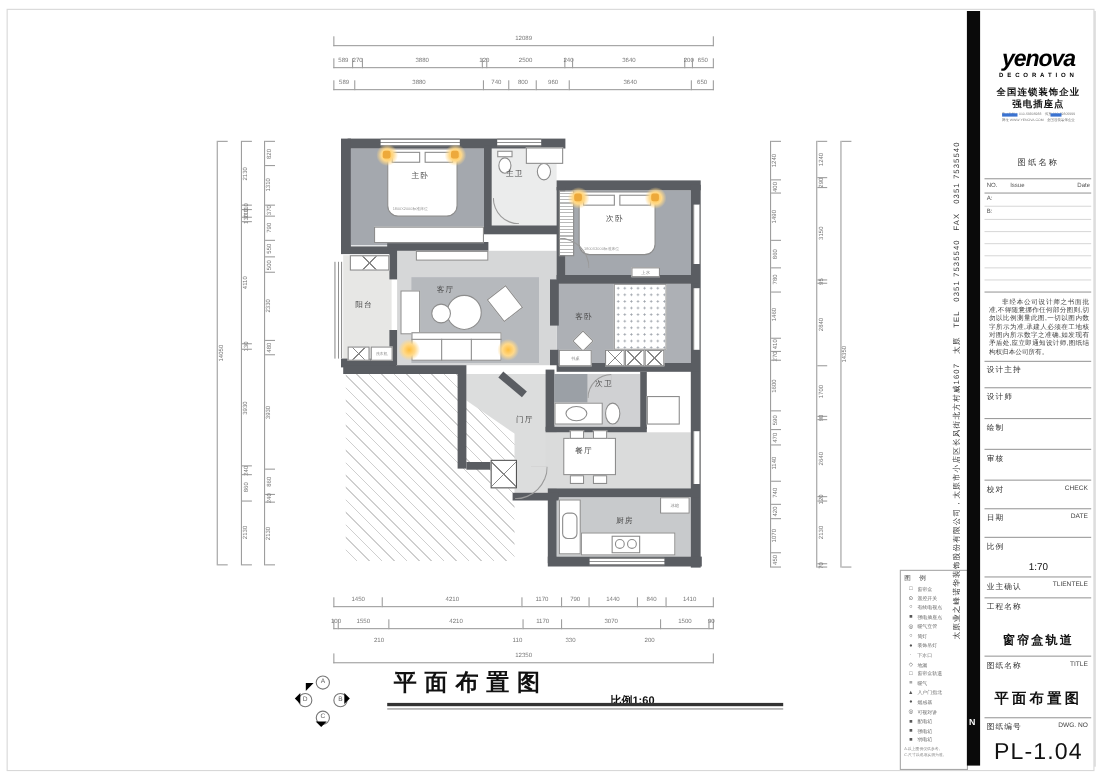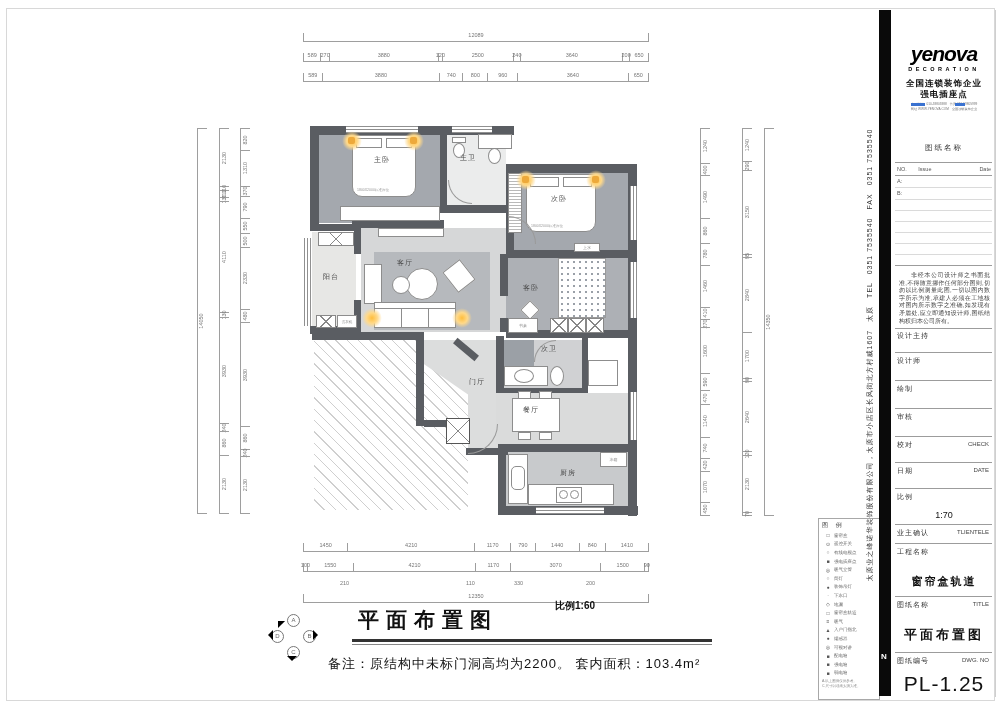--- a/index.html
+++ b/index.html
@@ -51,21 +51,21 @@
   .callout{position:absolute;font-size:5.5px;color:#777;}
   
   #legend{left:818px;top:518px;width:62px;height:182px;border:1px solid #a8a8a8;box-sizing:border-box;
           font-size:4.5px;color:#666;padding:2px 3px;}
   #legend .lt{font-size:6px;color:#444;letter-spacing:3px;margin-bottom:1px;}
   #legend .lrow{display:flex;height:8.6px;align-items:center;}
   #legend .lsym{width:12px;text-align:center;font-size:5px;color:#555;}
   #legend .lnote{font-size:3.5px;color:#888;line-height:4.5px;margin-top:2px;}
   
   #dtitle{left:358px;top:606px;font-size:21px;font-weight:bold;letter-spacing:7px;color:#111;}
-  #dscale{left:555px;top:599px;font-size:10px;font-weight:bold;color:#111;}
+  #dscale{left:555px;top:630px;font-size:10px;font-weight:bold;color:#111;}
   #rule1{left:352px;top:639px;width:360px;height:2.5px;background:#333;}
   #rule2{left:352px;top:644px;width:360px;height:1px;background:#888;}
   #dnote{left:328px;top:655px;font-size:13px;color:#111;letter-spacing:1px;}
   
   #compass{left:270px;top:614px;width:46px;height:46px;}
   .cc{position:absolute;width:11px;height:11px;border:1px solid #777;border-radius:50%;
       font-size:6px;color:#666;text-align:center;line-height:11px;background:#fff;}
   .tri{position:absolute;width:0;height:0;border:5px solid transparent;}
   
   #blackbar{left:879px;top:10px;width:12px;height:686px;background:#0a0a0a;}
@@ -597,21 +597,20 @@
     <div class="cc" style="left:1px;top:16px;">D</div>
     <div class="tri" style="left:-7px;top:16px;border-right-color:#000;"></div>
     <div class="tri" style="left:43px;top:16px;border-left-color:#000;"></div>
     <div class="tri" style="left:17px;top:42px;border-top-color:#000;"></div>
     <div class="tri" style="left:3px;top:2px;border-bottom-color:#000;transform:rotate(-45deg);"></div>
   </div>
   <div id="dtitle" class="abs">平面布置图</div>
   <div id="dscale" class="abs">比例1:60</div>
   <div id="rule1" class="abs"></div>
   <div id="rule2" class="abs"></div>
-  <div id="dnote" class="abs">备注：原结构中未标门洞高均为2200。 套内面积：103.4m²</div>
 
   <div id="sidetext">太原业之峰诺华装饰股份有限公司，太原市小店区长风街北方村威1607　太原　TEL　0351 7535540　FAX　0351 7535540</div>
   <div id="blackbar" class="abs"></div>
   <div id="barmark" class="abs">N</div>
 
   <div id="tb" class="abs">
     <div class="logo" style="top:32px;">yenova</div>
     <div class="logosub" style="top:56px;">DECORATION</div>
     <div class="comp" style="top:68px;">全国连锁装饰企业</div>
     <div class="comp" style="top:79px;">强电插座点</div>
@@ -664,15 +663,15 @@
     <div class="hl" style="top:533px;"></div>
     <div class="fld" style="top:537px;">工程名称</div>
     <div class="fldv" style="top:564px;font-size:11px;font-weight:bold;letter-spacing:2px;">窗帘盒轨道</div>
     <div class="hl" style="top:586px;"></div>
     <div class="fld" style="top:590px;">图纸名称</div>
     <div class="flde" style="top:591px;">TITLE</div>
     <div class="fldv" style="top:616px;font-size:13px;font-weight:bold;letter-spacing:3px;">平面布置图</div>
     <div class="hl" style="top:642px;"></div>
     <div class="fld" style="top:646px;">图纸编号</div>
     <div class="flde" style="top:647px;">DWG. NO</div>
-    <div id="dwgno" style="top:662px;">PL-1.25</div>
+    <div id="dwgno" style="top:662px;">PL-1.04</div>
   </div>
 </div>
 
 </body></html>

